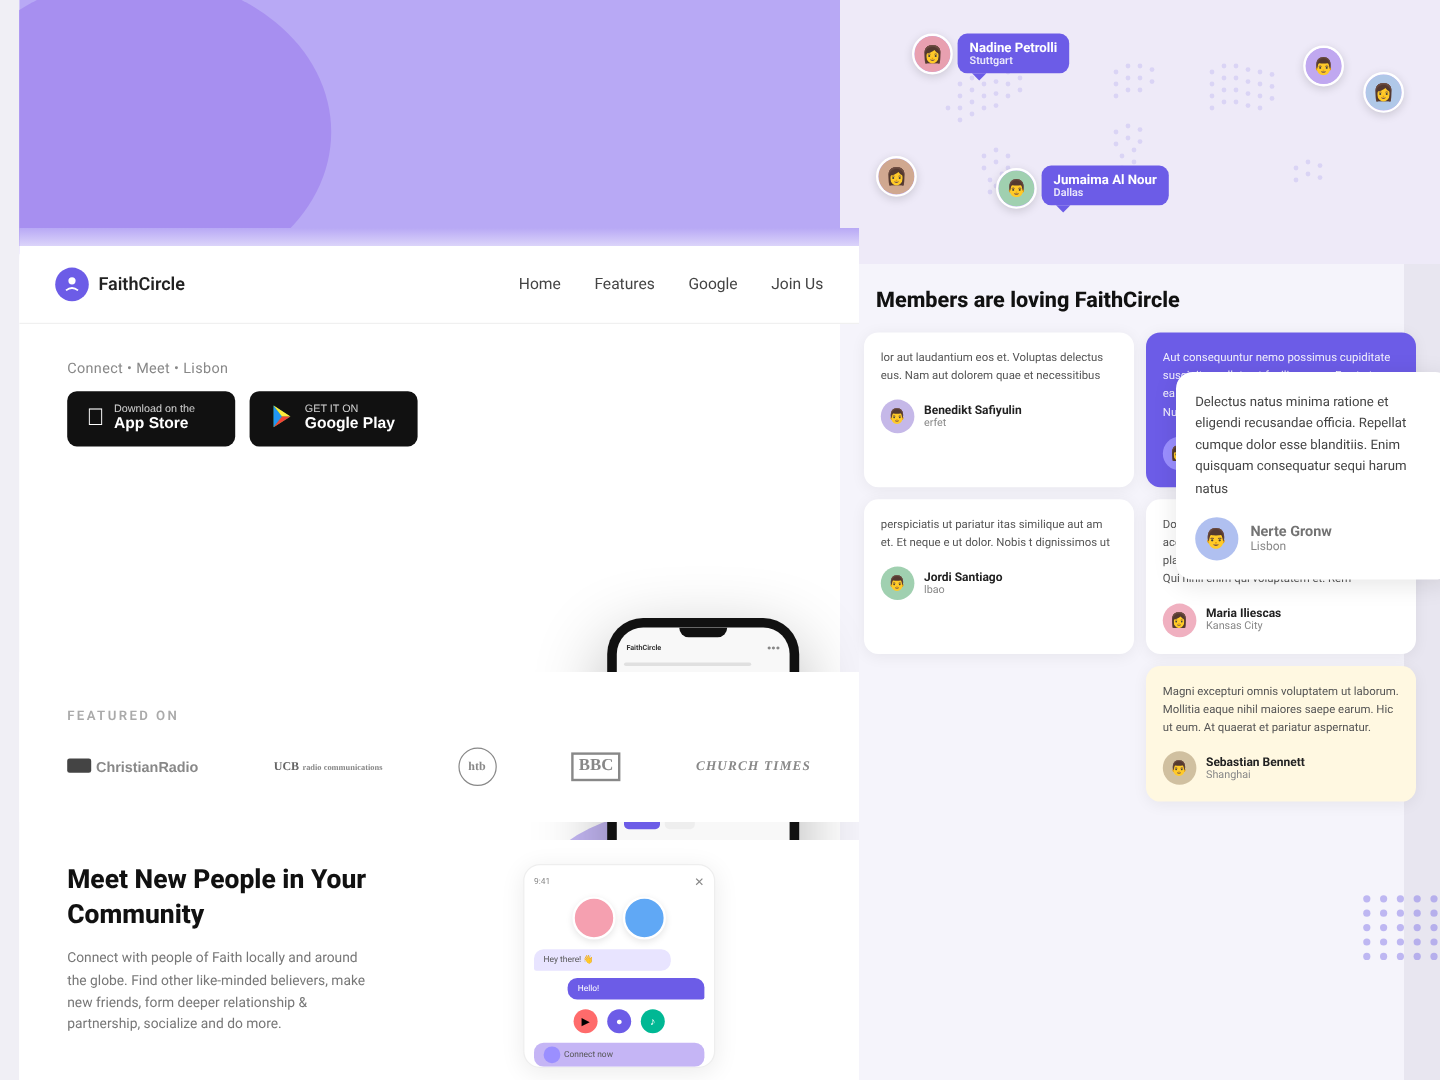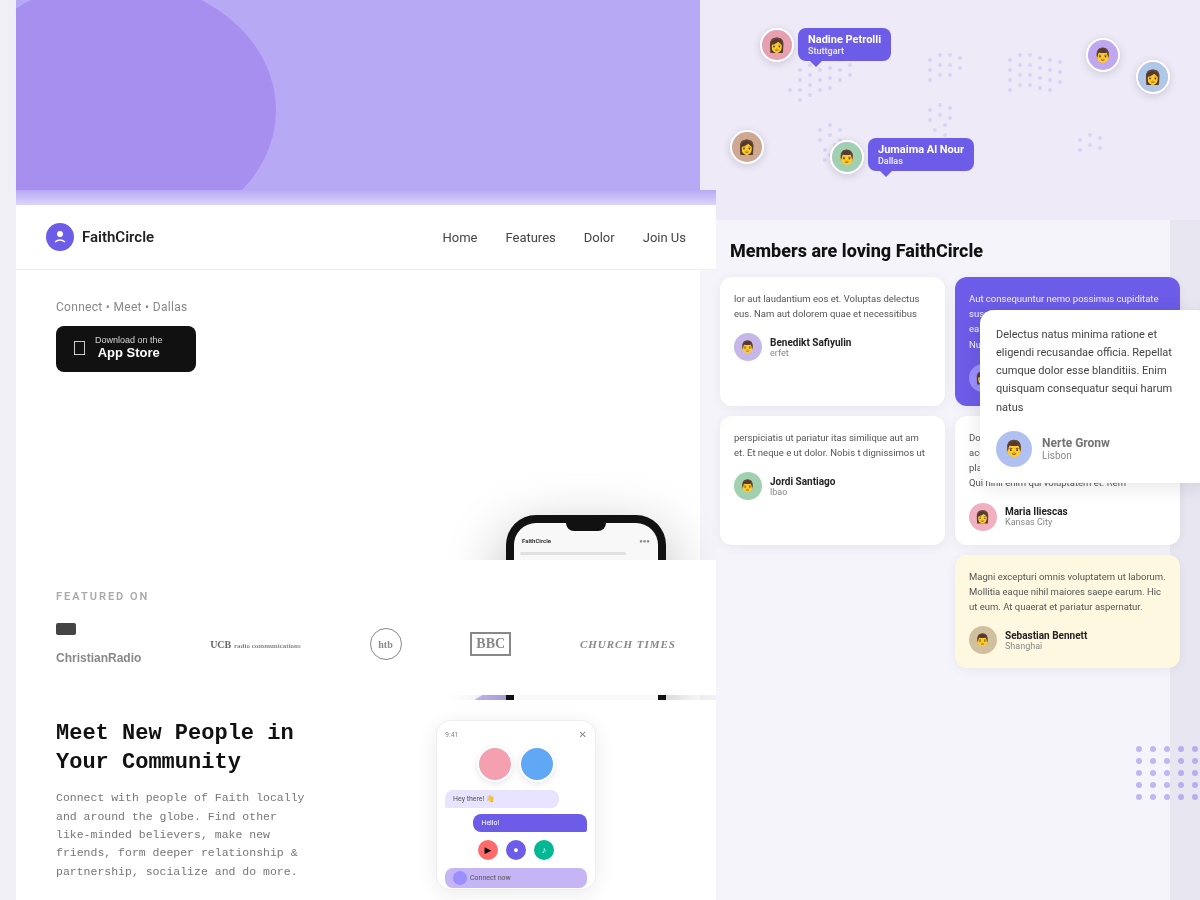--- a/index.html
+++ b/index.html
@@ -129,21 +129,21 @@
       cursor: pointer;
       border: none;
       min-width: 140px;
     }
     .app-btn-icon {
       font-size: 20px;
     }
     .app-btn-text {
       display: flex;
       flex-direction: column;
-      align-items: center;
+      align-items: flex-start;
     }
     .app-btn-small {
       font-size: 9px;
       opacity: 0.8;
       line-height: 1;
     }
     .app-btn-big {
       font-size: 13px;
       font-weight: 600;
       line-height: 1.3;
@@ -290,21 +290,20 @@
       width: 700px;
       display: flex;
       padding: 20px 40px;
       gap: 40px;
       background: #fff;
       z-index: 5;
     }
     .bottom-left-text {
       flex: 1;
       max-width: 260px;
-      font-family: Liberation Mono, monospace;
     }
     .bottom-left-title {
       font-size: 22px;
       font-weight: 800;
       color: #111;
       margin-bottom: 12px;
       line-height: 1.3;
     }
     .bottom-left-desc {
       font-size: 11.5px;
@@ -579,33 +578,47 @@
         <svg width="14" height="14" viewBox="0 0 14 14">
           <circle cx="7" cy="4" r="3" fill="white"></circle>
           <path d="M2 12 Q7 8 12 12" stroke="white" fill="none" stroke-width="1.5"></path>
         </svg>
       </div>
       <span class="nav-logo-text">FaithCircle</span>
     </div>
     <div class="nav-links">
       <a class="nav-link">Home</a>
       <a class="nav-link">Features</a>
-      <a class="nav-link">Dolor</a>
+      <a class="nav-link">Google</a>
       <a class="nav-link">Join Us</a>
     </div>
   </nav>
 
   <div class="hero">
-    <p class="hero-subtitle">Connect • Meet • Dallas</p>
+    <p class="hero-subtitle">Connect • Meet • Lisbon</p>
     <div class="app-buttons">
       <button class="app-btn">
         <span class="app-btn-icon"></span>
         <div class="app-btn-text">
           <span class="app-btn-small">Download on the</span>
           <span class="app-btn-big">App Store</span>
+        </div>
+      </button>
+      <button class="app-btn">
+        <span>
+          <svg width="22" height="22" viewBox="0 0 22 22">
+            <polygon points="4,2 18,11 4,20" fill="#4CAF50"></polygon>
+            <polygon points="4,2 11,11 4,20" fill="#2196F3"></polygon>
+            <polygon points="4,2 18,11 11,11" fill="#FFEB3B"></polygon>
+            <polygon points="11,11 18,11 4,20" fill="#F44336"></polygon>
+          </svg>
+        </span>
+        <div class="app-btn-text">
+          <span class="app-btn-small">GET IT ON</span>
+          <span class="app-btn-big">Google Play</span>
         </div>
       </button>
     </div>
 
     <div class="phone-mockup">
       <div style="position:absolute;right:0;bottom:-30px;width:250px;height:180px;background:#c5b8f5;border-radius:50%;z-index:-1;"></div>
       <div class="phone-outer">
         <div class="phone-screen">
           <div class="phone-notch"></div>
           <div class="phone-content">
@@ -632,21 +645,21 @@
           </div>
         </div>
       </div>
     </div>
   </div>
 
   <div class="featured-section">
     <p class="featured-label">FEATURED ON</p>
     <div class="featured-logos">
       <div class="featured-logo radio">
-        <div style="display:flex;align-items:flex-start;gap:16px;flex-direction:column;">
+        <div style="display:flex;align-items:flex-start;gap:4px;">
           <div style="width:20px;height:12px;background:#444;border-radius:2px;"></div>
           <span>ChristianRadio</span>
         </div>
       </div>
       <div class="featured-logo ucb">
         <span style="font-size:10px;font-weight:700;color:#666;">UCB</span>
         <span style="font-size:7px;color:#888;">radio communications</span>
       </div>
       <div class="featured-logo htb">htb</div>
       <div class="featured-logo bbc">BBC</div>

